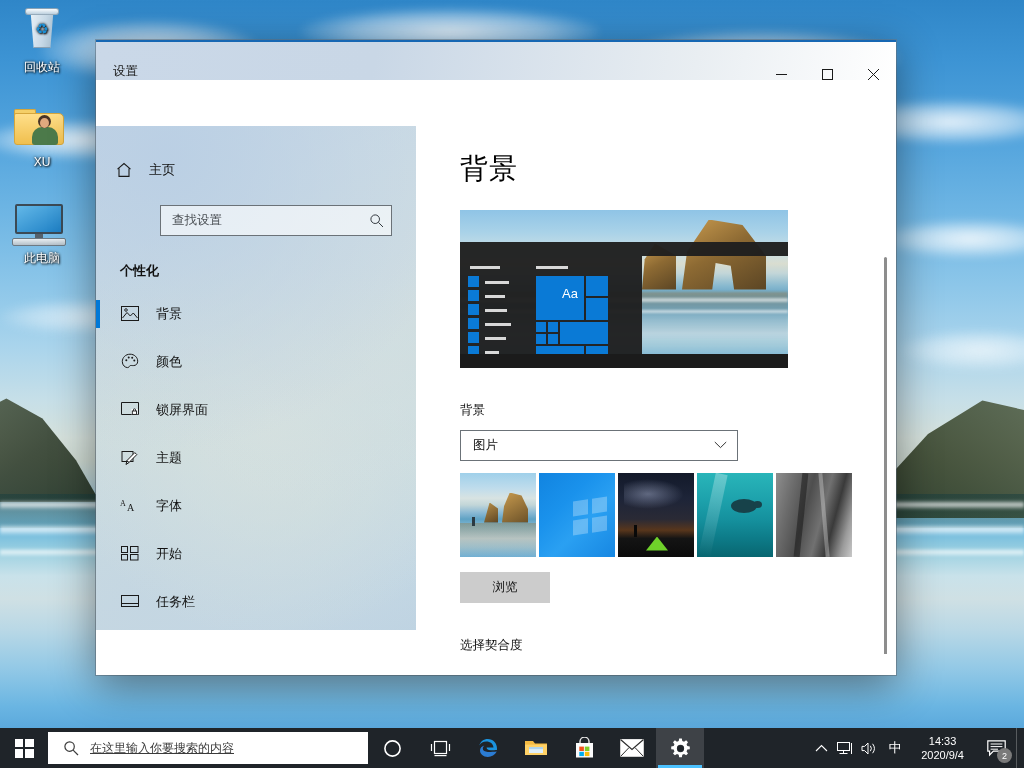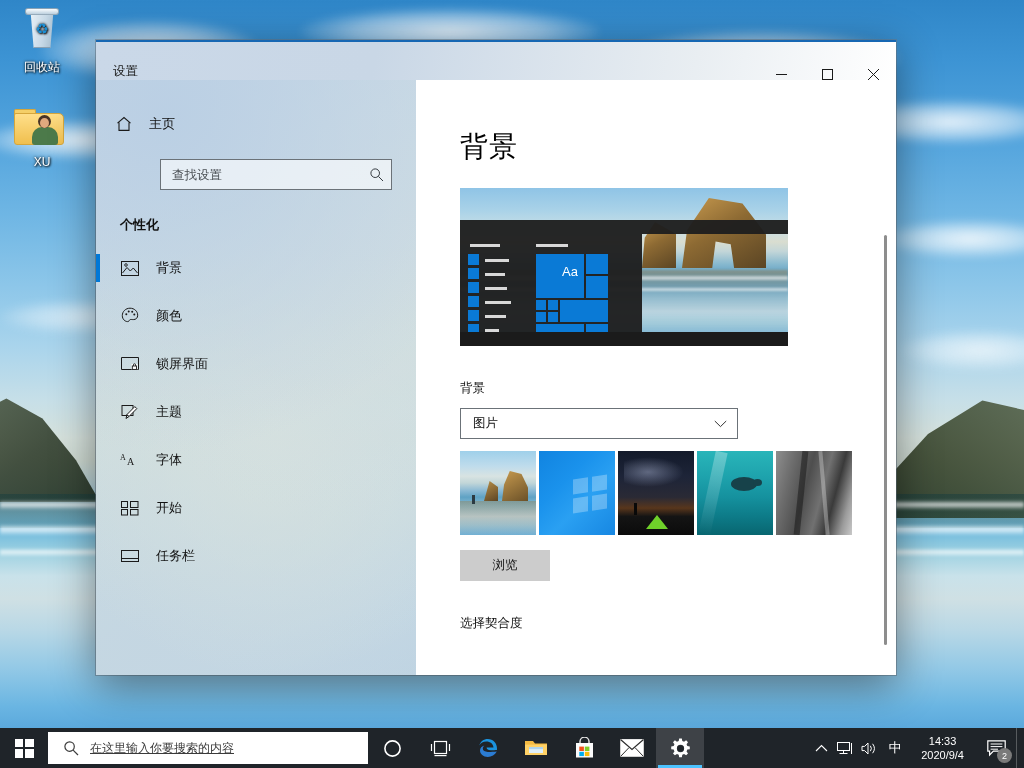--- a/index.html
+++ b/index.html
@@ -128,21 +128,21 @@
     content:""; position:absolute; left:0; right:0; top:0; height:2px; background:#1667b3;
   }
   #win-title {
     font-size: 12.5px; color: #1b1b1b; padding: 13px 0 0 17px; flex: 1; user-select: none;
   }
   .win-btn {
     width: 46px; display: flex; align-items: center; justify-content: center;
     cursor: default;
   }
 
-  #win-body { flex: 1; display: flex; min-height: 0; }
+  #win-body { flex: 1; display: flex; min-height: 0; align-items: center; }
 
   
   #sidebar {
     width: 320px; flex: none; position: relative; overflow: hidden;
     background:
       radial-gradient(circle at 22% 6%, rgba(186,207,228,.95) 0%, rgba(186,207,228,0) 55%),
       radial-gradient(circle at 85% 20%, rgba(206,220,228,.9) 0%, rgba(206,220,228,0) 60%),
       radial-gradient(circle at 55% 58%, rgba(216,226,222,.85) 0%, rgba(216,226,222,0) 65%),
       radial-gradient(circle at 15% 95%, rgba(196,214,226,.9) 0%, rgba(196,214,226,0) 60%),
       linear-gradient(160deg, #c3d4e6 0%, #cadbe4 25%, #d3e0db 48%, #cddee0 68%, #c4d8e4 88%, #bed3e2 100%);
@@ -329,20 +329,28 @@
     <div class="glyph">
       <div class="folder-tab"></div>
       <div class="folder-back"></div>
       <div class="person-body"></div>
       <div class="person-head"></div>
       <div class="person-face"></div>
     </div>
     <span class="label">XU</span>
   </div>
 
+  <div class="desk-icon" style="left:2px;top:199px;">
+    <div class="glyph">
+      <div class="mon-screen"></div>
+      <div class="mon-stand"></div>
+      <div class="mon-kb"></div>
+    </div>
+    <span class="label">此电脑</span>
+  </div>
 </div>
 
 <div id="settings-window">
 
   <div id="title-bar">
     <div id="win-title">设置</div>
     <div class="win-btn">
       <svg width="11" height="11" viewBox="0 0 11 11">
           <line x1="0" y1="5.5" x2="11" y2="5.5" stroke="#1a1a1a" stroke-width="1"></line>
         </svg>

